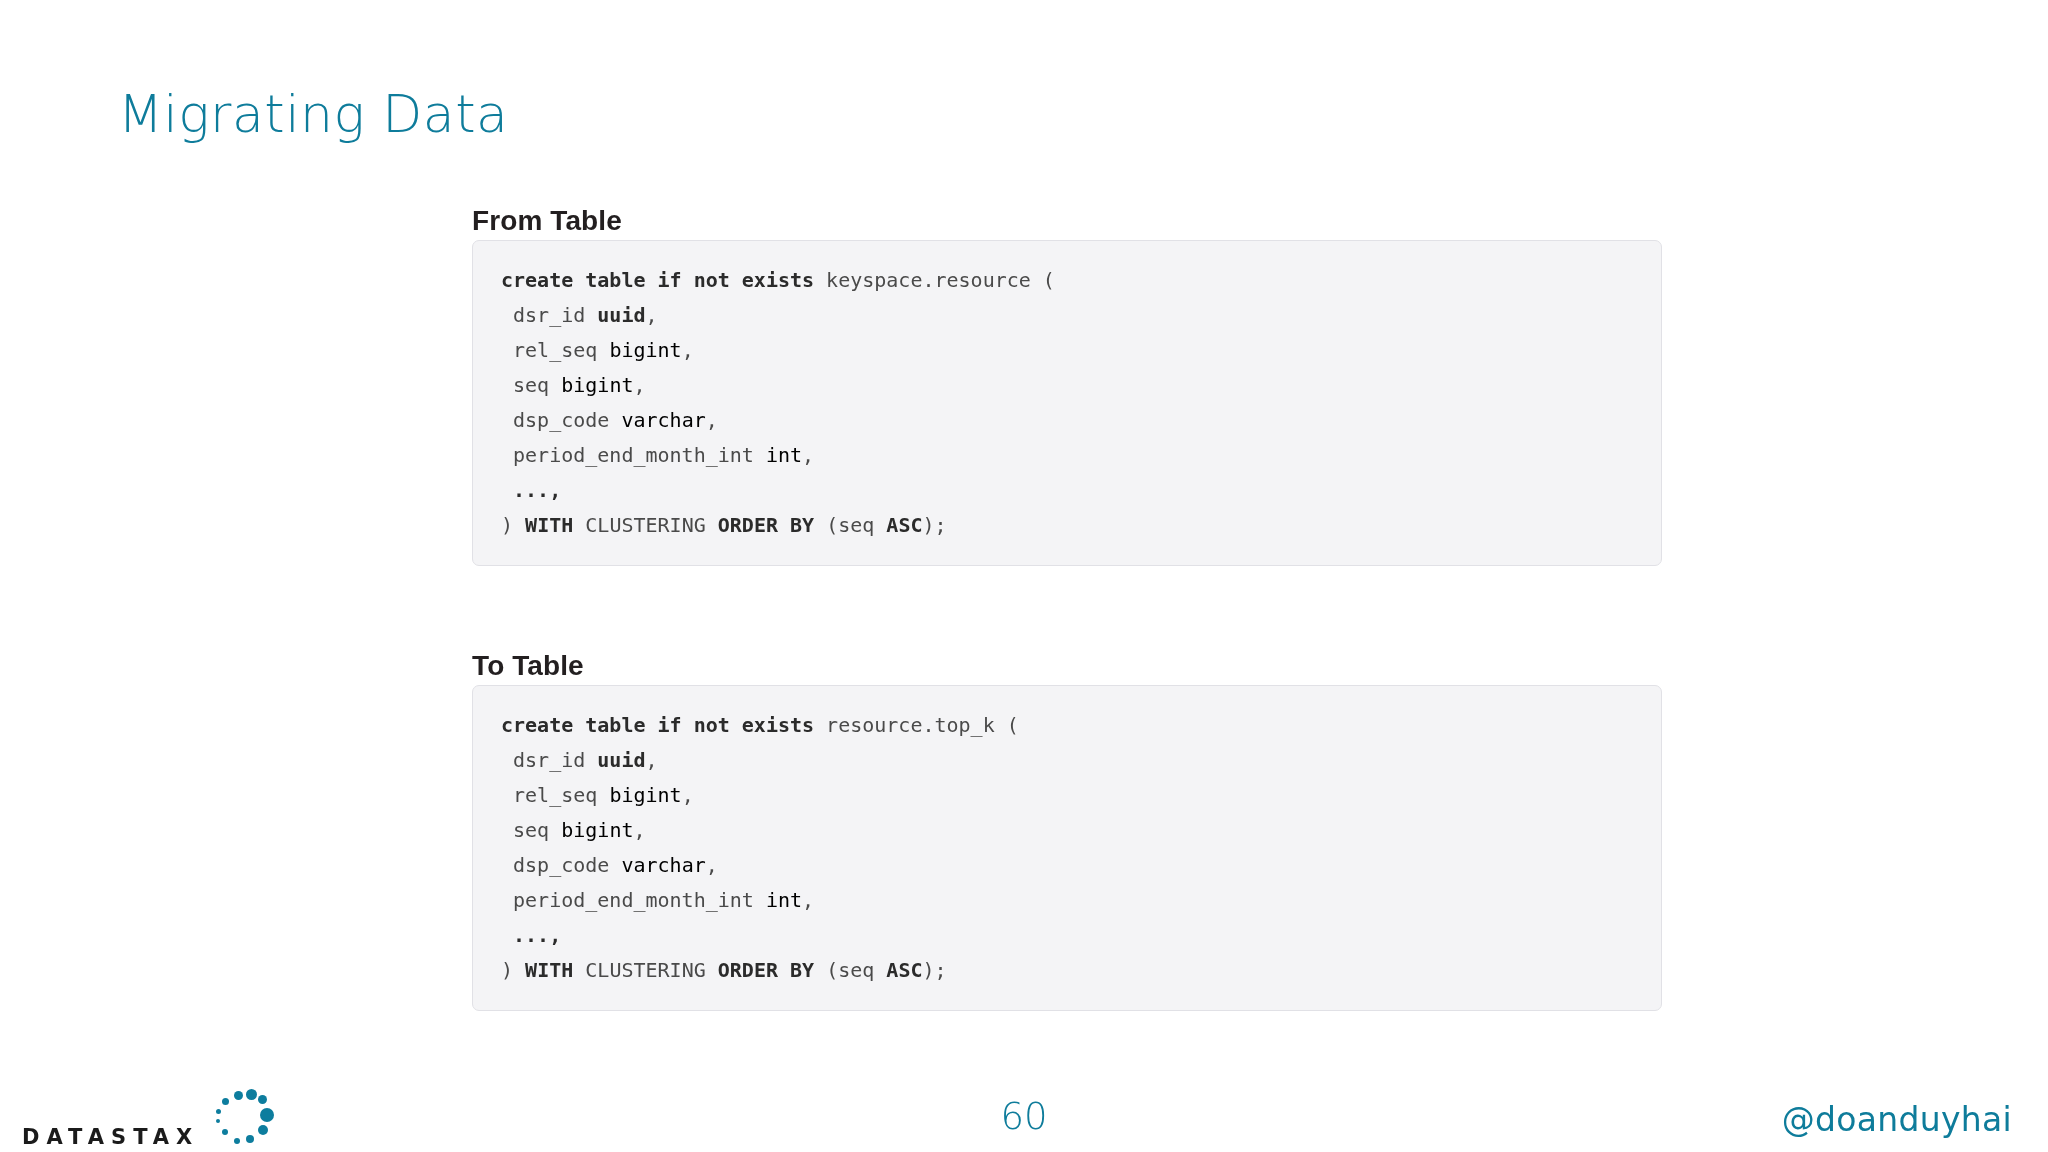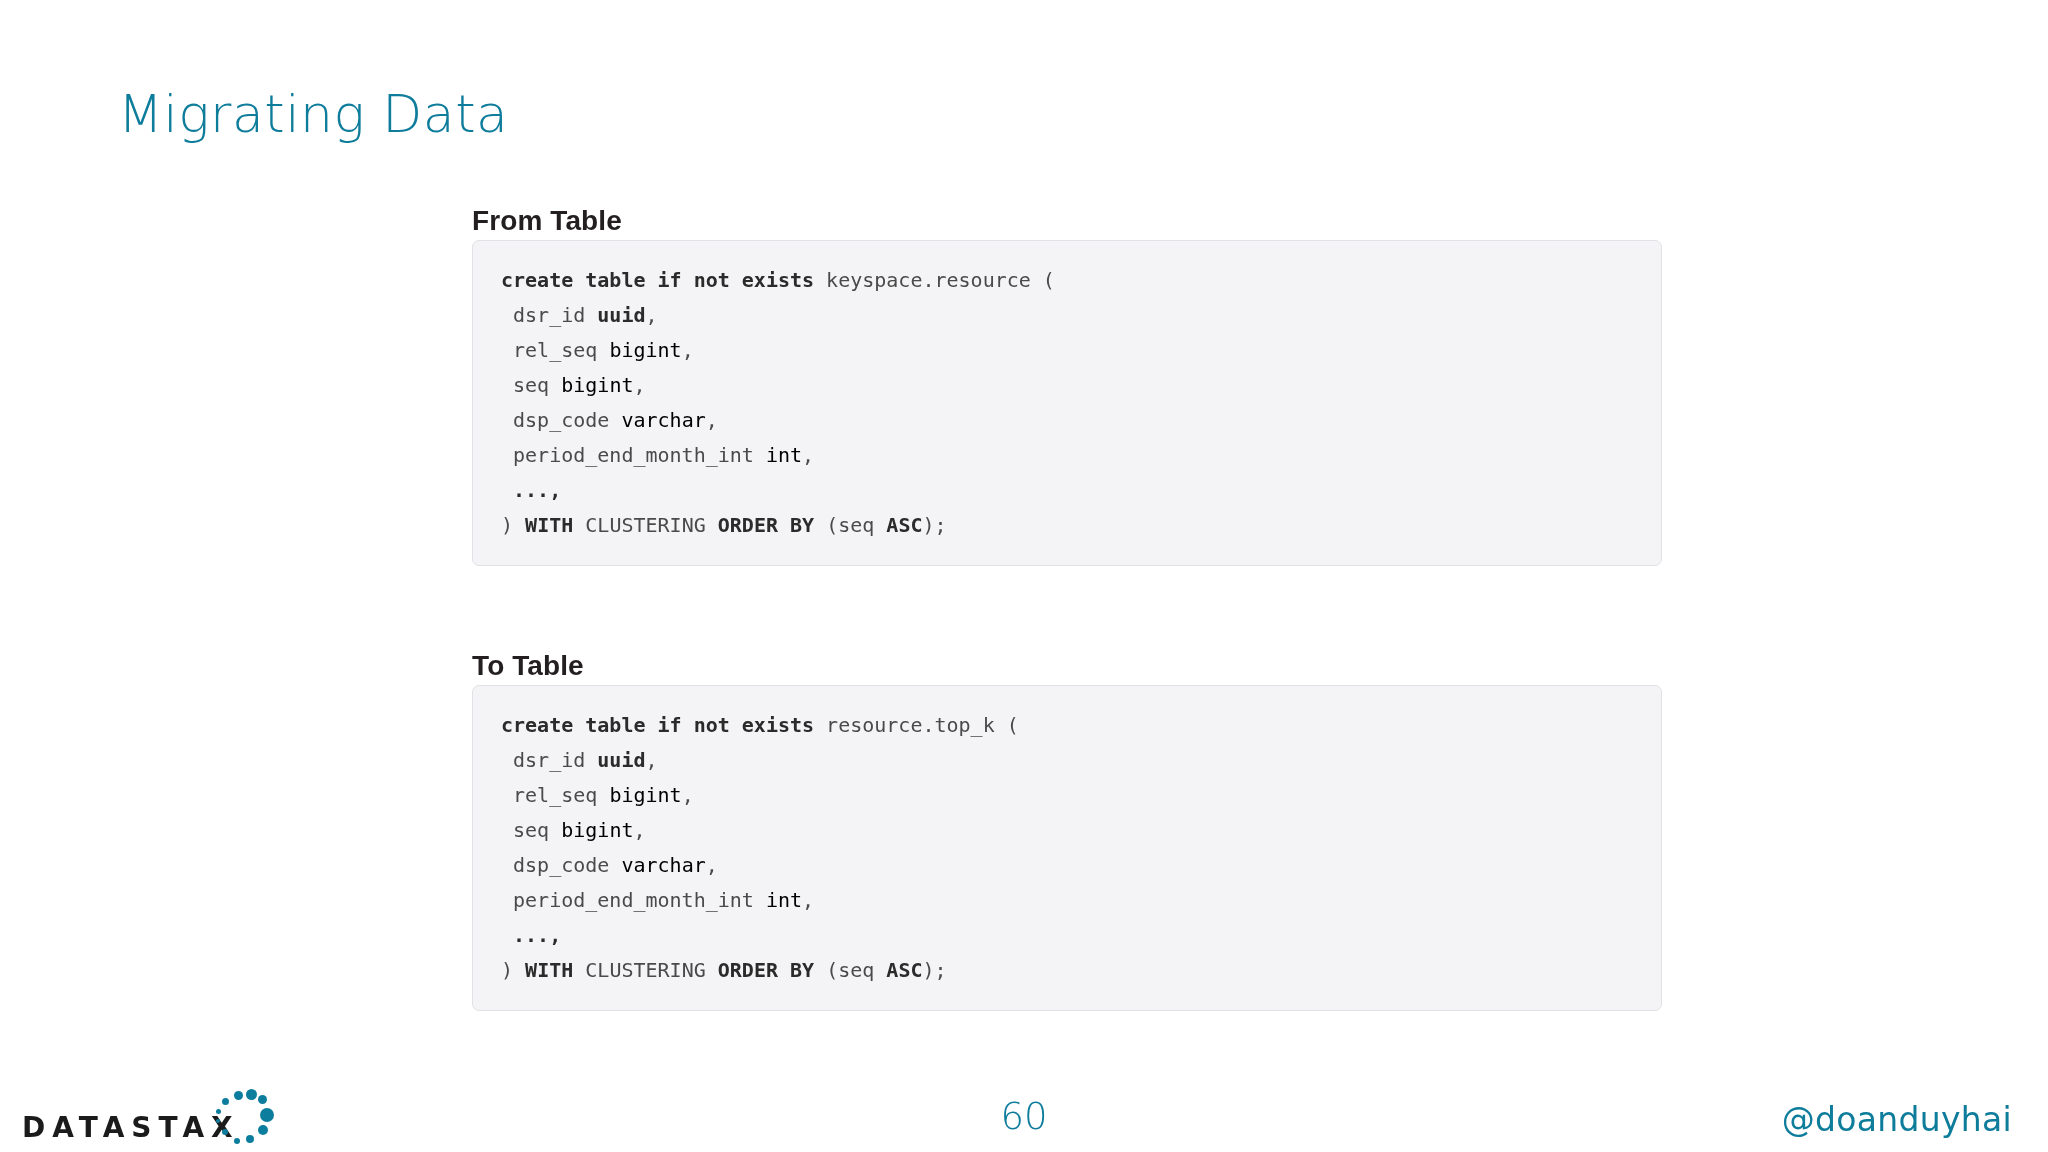--- a/index.html
+++ b/index.html
@@ -75,24 +75,24 @@
   .footer-logo {
     position: absolute;
     left: 22px;
     top: 1089px;
     width: 250px;
     height: 58px;
   }
   .logo-word {
     position: absolute;
     left: 0px;
-    top: 22px;
+    top: 36px;
     font-family: "DejaVu Sans", sans-serif;
     font-weight: bold;
-    font-size: 28px;
+    font-size: 21px;
     letter-spacing: 7px;
     color: #1b1b1b;
   }
   .logo-dots { position: absolute; left: 186px; top: 0px; width: 64px; height: 58px; }
   .logo-dots i {
     position: absolute;
     display: block;
     border-radius: 50%;
     background: #0d7d9e;
   }

